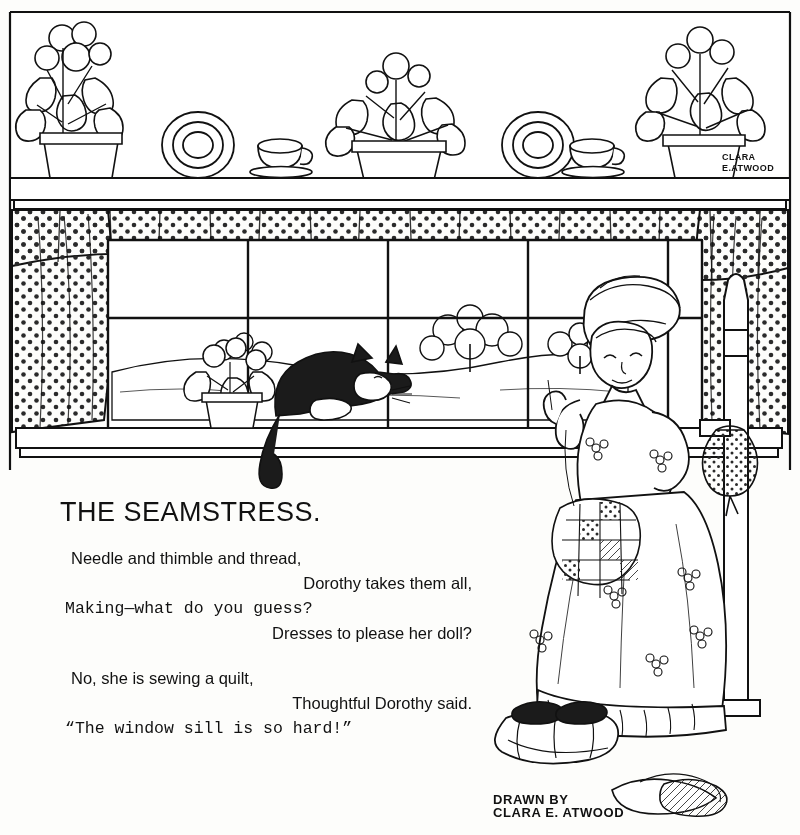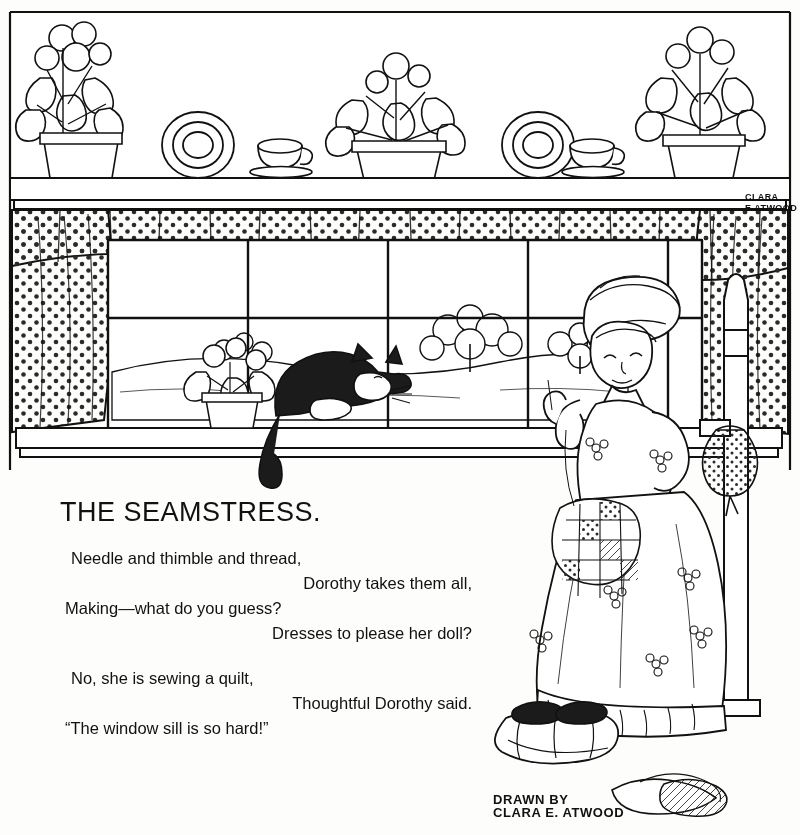--- a/index.html
+++ b/index.html
@@ -59,45 +59,44 @@
     font-size: 16.5px;
     line-height: 25px;
     color: #111;
     margin: 0 0 20px 13px;
   }
   .stanza .line {
     white-space: pre;
   }
   .indent-0 { padding-left: 6px; }
   .indent-1 { padding-left: 38px; text-align: right; }
-  .indent-2 { padding-left: 0px; }
+  .indent-2 { padding-left: 0px; font-family: Liberation Mono, monospace; }
 
   .credit {
     position: absolute;
     left: 493px;
     top: 793px;
     font-family: "Liberation Sans", sans-serif;
     font-size: 13px;
     font-weight: 700;
     letter-spacing: 0.6px;
     line-height: 13px;
     color: #111;
   }
 
   .signature {
     position: absolute;
-    left: 745px;
+    left: 722px;
     top: 152px;
     font-family: "Liberation Sans", sans-serif;
     font-size: 9px;
     font-weight: 700;
     line-height: 10.5px;
     letter-spacing: 0.4px;
     color: #111;
-    margin-top: 40px;
   }
 </style>
 </head>
 <body>
 
 <div id="page">
 
   <svg class="art" viewBox="0 0 800 835" aria-hidden="true">
     <defs>
       <pattern id="dots" width="13" height="13" patternUnits="userSpaceOnUse">

